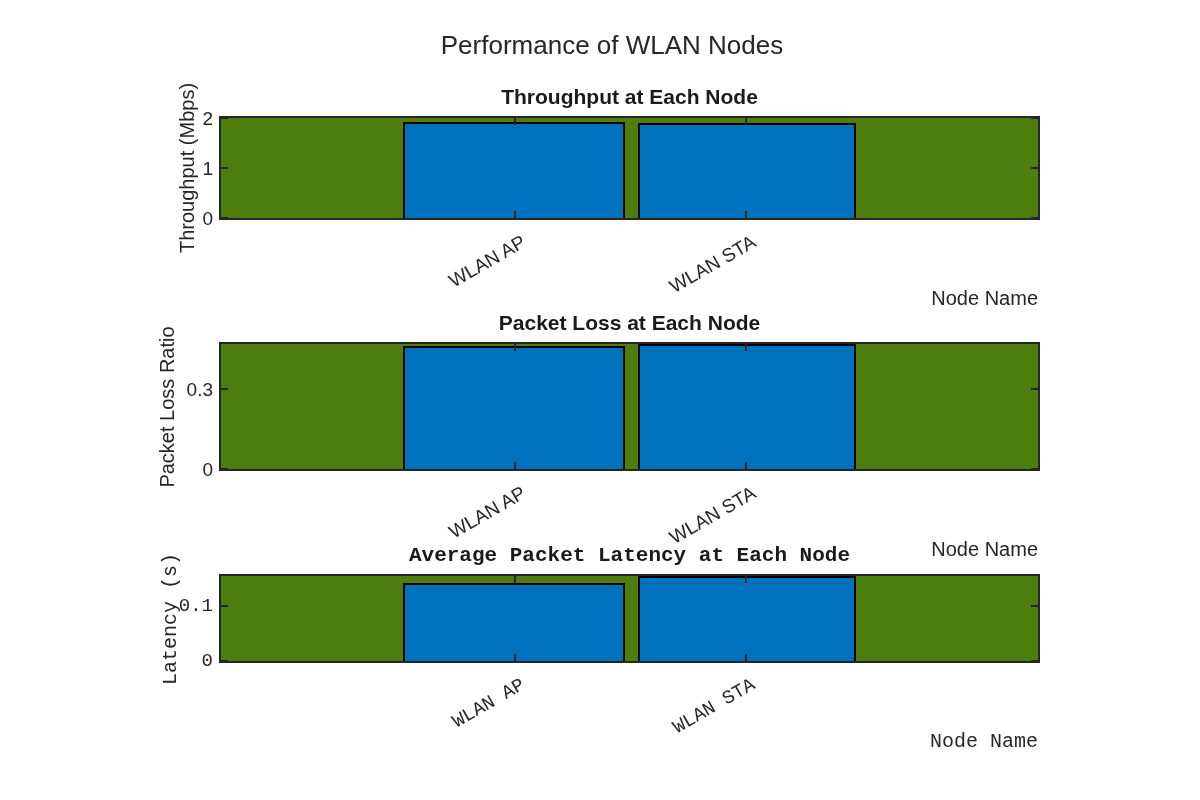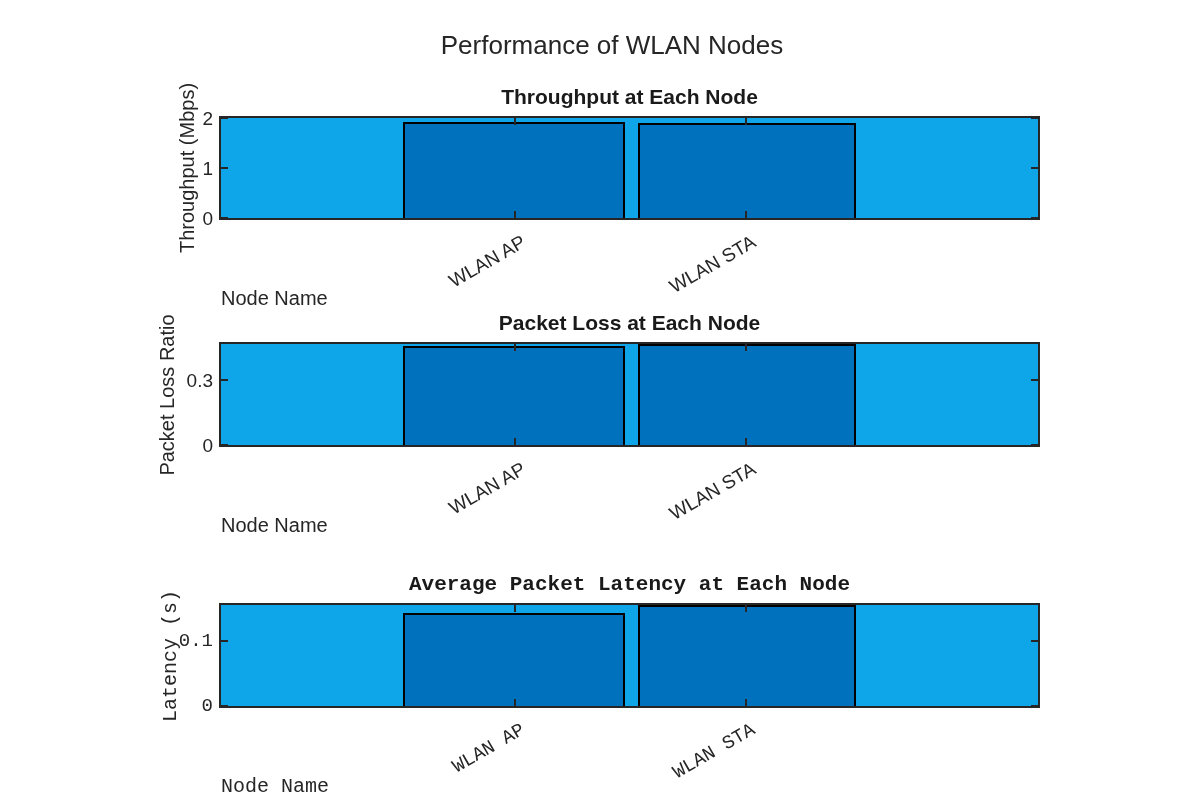--- a/index.html
+++ b/index.html
@@ -6,39 +6,39 @@
   .figure {
     position:relative; width:1200px; height:800px; background:#ffffff;
     font-family:"Liberation Sans", sans-serif; color:#262626; overflow:hidden;
   }
   .fig-title {
     position:absolute; top:30px; left:0; width:1224px; text-align:center;
     font-size:26px; font-weight:400; color:#262626;
   }
   .axes {
     position:absolute; left:219px; width:821px; box-sizing:border-box;
-    border:2px solid #262626; background:#0ea5e9;
+    border:2px solid #262626; background:#4d7c0f;
   }
   .axes.s1 { top:116px; height:104px; --ylx:-34px; }
-  .axes.s2 { top:342px; height:105px; --ylx:-54px; }
-  .axes.s3 { top:603px; height:105px;font-family:Liberation Mono, monospace; --ylx:-51px; }
+  .axes.s2 { top:342px; height:129px; --ylx:-54px; }
+  .axes.s3 { top:574px; height:89px;font-family:Liberation Mono, monospace; --ylx:-51px; }
   .sub-title {
     position:absolute; bottom:calc(100% + 9px); left:0; width:100%;
     text-align:center; font-size:21px; font-weight:bold; color:#1a1a1a;
     white-space:nowrap;
   }
   .ylabel-anchor { position:absolute; width:0; height:0; left:var(--ylx); top:50%; }
   .ylabel {
     position:absolute; left:0; top:0; white-space:nowrap;
     transform:translate(-50%,-50%) rotate(-90deg);
     font-size:20px; color:#262626;
   }
   .xlabel {
     position:absolute; top:calc(100% + 69px); left:0; width:100%;
-    text-align:left; font-size:20px; color:#262626;
+    text-align:right; font-size:20px; color:#262626;
   }
   .bar { position:absolute; bottom:0; box-sizing:border-box;
          border:2px solid #000; border-bottom:none; }
   .ytick-label {
     position:absolute; right:calc(100% + 8px); width:70px; text-align:right;
     font-size:19px; color:#262626; transform:translateY(-50%); line-height:1;
   }
   .tick { position:absolute; background:#262626; }
   .tick.xb { bottom:0; width:2px; height:7px; transform:translateX(-50%); }
   .tick.xt { top:0;    width:2px; height:7px; transform:translateX(-50%); }

